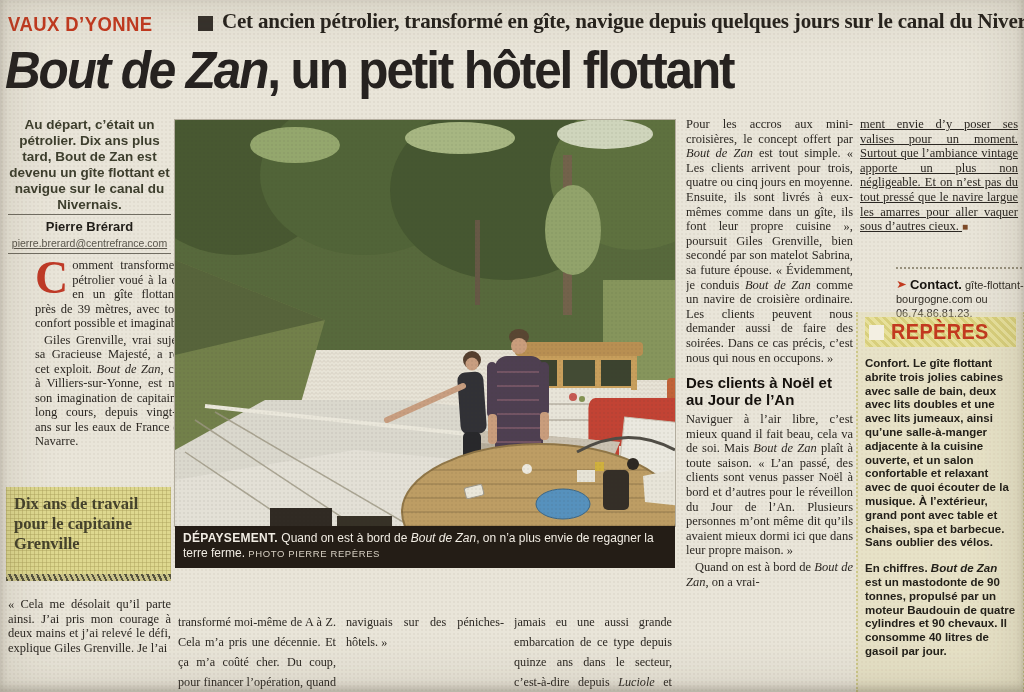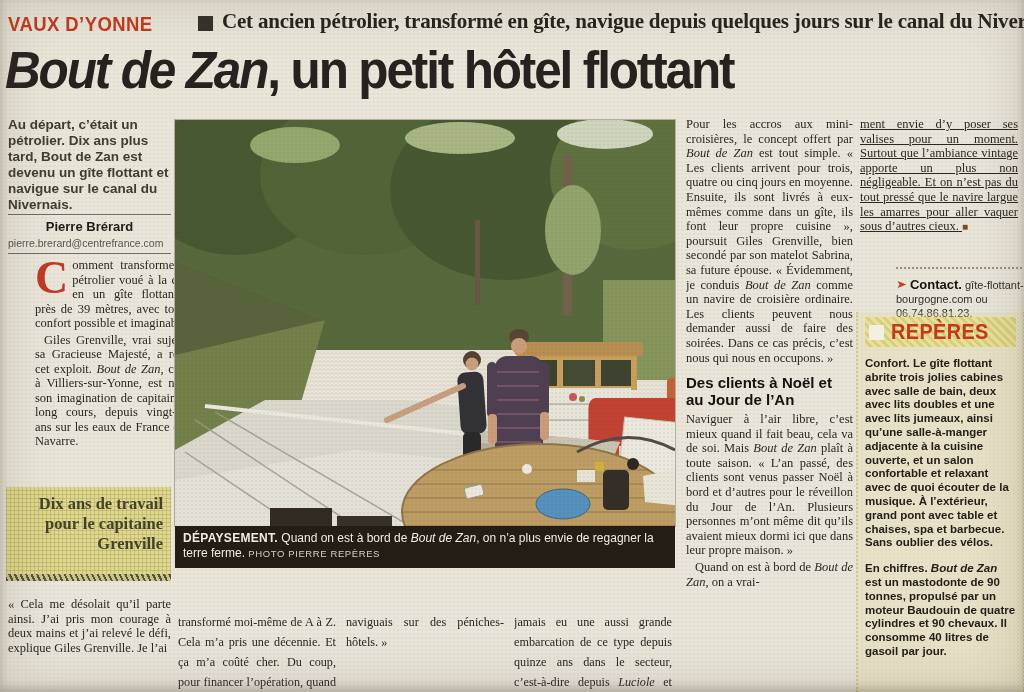--- a/index.html
+++ b/index.html
@@ -17,36 +17,36 @@
   
   .section-label{left:8px;top:12px;font:bold 21px "Liberation Sans",sans-serif;color:#c3391f;
     transform:scaleX(.88);transform-origin:left top;letter-spacing:.5px;white-space:nowrap;}
   .kicker-square{left:198px;top:16px;width:15px;height:15px;background:#35302b;}
   .kicker{left:222px;top:9px;width:800px;font:bold 21px/25px "Liberation Serif",serif;color:#26221d;
     letter-spacing:-.2px;white-space:nowrap;}
   .headline{left:5px;top:40px;font:bold 51px/62px "Liberation Sans",sans-serif;color:#262220;
     letter-spacing:-2.2px;transform:scaleX(.97);transform-origin:left top;white-space:nowrap;}
 
   
-  .lead{left:8px;top:117px;width:163px;font:bold 13.5px/16px "Liberation Sans",sans-serif;color:#3d3e2d;}
+  .lead{left:8px;top:117px;width:163px;font:bold 13.5px/16px "Liberation Sans",sans-serif;color:#3d3e2d;text-align:center;}
   .rule{height:0;border-top:1.5px solid #716d62;}
   .rule-a{left:8px;top:214px;width:163px;}
   .author{left:8px;top:219px;width:163px;text-align:center;font:bold 13px "Liberation Sans",sans-serif;color:#201d18;}
-  .email{left:8px;top:237px;width:163px;text-align:left;font:10.5px "Liberation Sans",sans-serif;color:#5a564c;}
+  .email{left:8px;top:237px;width:163px;text-align:center;font:10.5px "Liberation Sans",sans-serif;color:#5a564c;text-decoration:underline;}
   .rule-b{left:8px;top:253px;width:163px;}
   .bodytext{font:12.5px/14.5px "Liberation Serif",serif;text-align:justify;overflow:hidden;color:#2b2722;}
   .bodytext p{margin:0;}
   .bodytext p + p{text-indent:9px;margin-top:2px;}
   .body1{left:8px;top:258px;width:163px;height:227px;margin-left:27px;}
   .dropcap::first-letter{float:left;font:bold 46px/37px "Liberation Serif",serif;color:#bf3a27;padding:1px 4px 0 0;}
   .pullquote{left:6px;top:487px;width:149px;height:74px;padding:7px 8px;
     background-color:#ded88f;
     background-image:repeating-linear-gradient(0deg,rgba(170,160,90,.45) 0 1.5px,transparent 1.5px 4px),
                      repeating-linear-gradient(90deg,rgba(170,160,90,.45) 0 1.5px,transparent 1.5px 4px);
-    font:bold 16.5px/20px "Liberation Serif",serif;color:#45422c;text-align:right;}
+    font:bold 16.5px/20px "Liberation Serif",serif;color:#45422c;}
   .pullquote-stripe{left:6px;top:574px;width:165px;height:7px;
     background:repeating-linear-gradient(65deg,#57543e 0 2px,#c9c289 2px 5px);}
   .body1b{left:8px;top:597px;width:163px;height:95px;}
 
   
   .photo{left:175px;top:120px;width:500px;height:406px;outline:1px solid #b2ac9d;}
   .caption{left:175px;top:526px;width:484px;height:33px;background:#241d16;color:#f1ece3;
     font:12px/15px "Liberation Sans",sans-serif;padding:5px 8px 4px;}
   .caption .cap-label{font-weight:bold;letter-spacing:.3px;}
   .caption .credit{font-size:9.5px;color:#d6cfc2;letter-spacing:.6px;}

